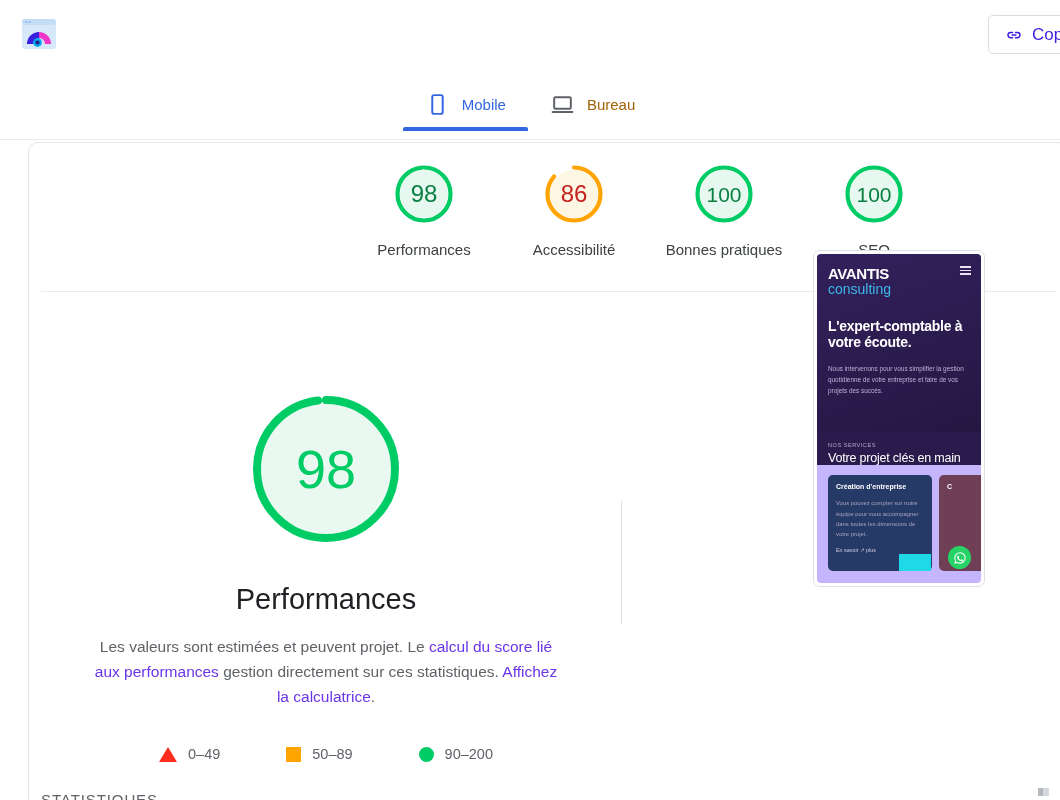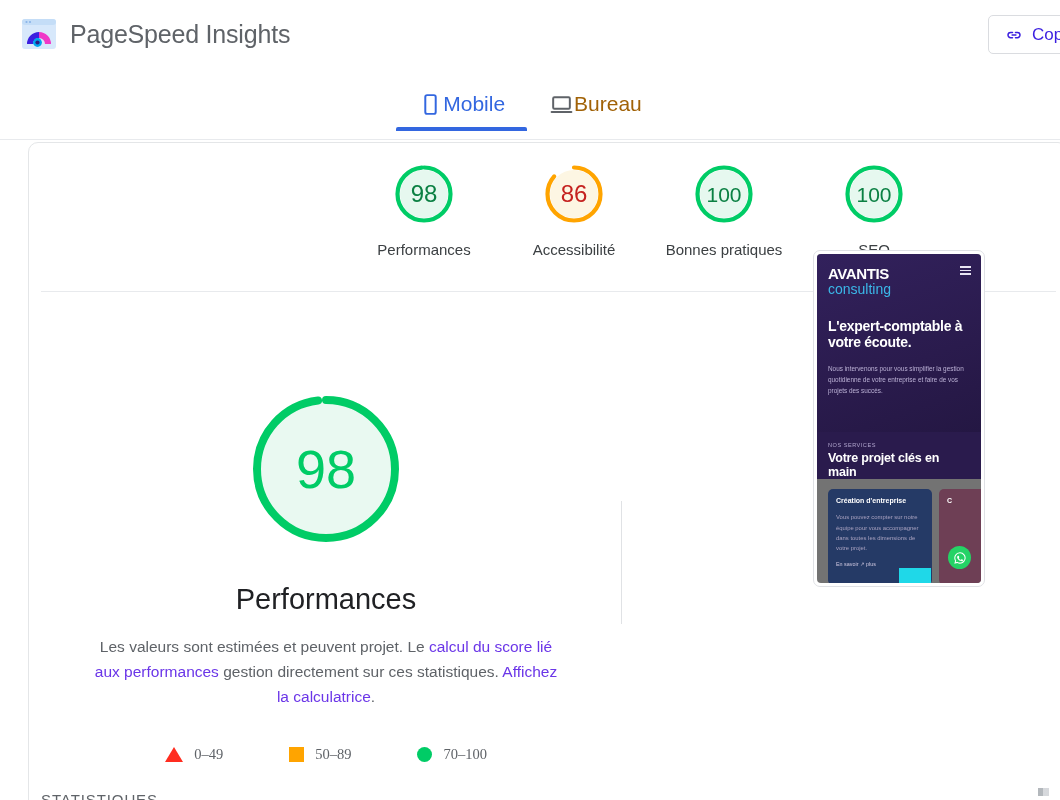--- a/index.html
+++ b/index.html
@@ -63,26 +63,26 @@
     top: 78px; left: 0;
     width: 1060px; height: 62px;
     display: flex;
     justify-content: center;
     align-items: flex-start;
     border-bottom: 1px solid #e8eaed;
   }
   .tab {
     display: flex;
     align-items: center;
-    gap: 0;
+    gap: 12px;
     height: 52px;
     padding: 0 22px;
     cursor: pointer;
     position: relative;
-    font-size: 21px;
+    font-size: 15px;
   }
   .tab .tab-icon { width: 25px; height: 25px; display: block; }
   .tab.active { color: #3367e0; }
   .tab.inactive { color: #a16207; }
   .tab.active::after {
     content: "";
     position: absolute;
     left: 0; right: 0; bottom: -1px;
     height: 4px;
     background: #3367e0;
@@ -201,21 +201,20 @@
     display: flex;
     justify-content: center;
     gap: 66px;
   }
   .legend-item {
     display: flex;
     align-items: center;
     gap: 11px;
     font-size: 14.5px;
     color: #5f6368;
-    font-family: Liberation Serif, serif;
   }
   .legend-swatch { display: block; }
   .swatch-triangle {
     width: 0; height: 0;
     border-left: 9px solid transparent;
     border-right: 9px solid transparent;
     border-bottom: 15px solid #ff2d20;
   }
   .swatch-square { width: 15px; height: 15px; background: #ffa400; }
   .swatch-circle { width: 15px; height: 15px; border-radius: 50%; background: #00cc66; }
@@ -237,21 +236,21 @@
     border: 1px solid #dfe1e5;
     border-radius: 7px;
     background: #fff;
     padding: 3px;
     overflow: hidden;
   }
   .thumb-inner {
     position: relative;
     width: 100%; height: 100%;
     overflow: hidden;
-    background: #737373;
+    background: #c4b5fd;
     border-radius: 4px;
   }
   .thumb-hero {
     position: relative;
     height: 178px;
     background: linear-gradient(160deg, #32215c 0%, #2a1b4d 60%, #241743 100%);
     padding: 12px 11px 0 11px;
   }
   .thumb-logo-main {
     font-size: 15px;
@@ -294,21 +293,21 @@
     background: #2a1b4d;
   }
   .thumb-eyebrow {
     font-size: 5.6px;
     color: #b0a5cd;
     letter-spacing: 0.5px;
   }
   .thumb-services-title {
     margin-top: 3px;
     font-size: 12.5px;
-    font-weight: bold;
+    font-weight: normal;
     color: #ffffff;
     line-height: 1.12;
     letter-spacing: -0.2px;
   }
   .thumb-cards {
     position: relative;
     margin-top: 10px;
     display: flex;
     gap: 7px;
     padding-left: 11px;
@@ -378,21 +377,20 @@
         <rect x="2" y="4" width="34" height="6" rx="3" fill="#c4ddf7"></rect>
         <circle cx="6.5" cy="7" r="1.1" fill="#8ab4e8"></circle>
         <circle cx="10" cy="7" r="1.1" fill="#8ab4e8"></circle>
         <path d="M7 29 A12 12 0 0 1 19 17 L19 23 A6 6 0 0 0 13 29 Z" fill="#3b1fe0"></path>
         <path d="M19 17 A12 12 0 0 1 31 29 L25 29 A6 6 0 0 0 19 23 Z" fill="#f038c8"></path>
         <path d="M13 29 A6 6 0 0 1 19 23 L19 29 Z" fill="#00c8ff"></path>
         <circle cx="17.5" cy="27.5" r="4.4" fill="#00a4ef"></circle>
         <circle cx="17.5" cy="27.5" r="2.1" fill="#2b1b80"></circle>
       </svg>
     </span>
-    <span class="brand-title">PageSpeed Insights</span>
   </div>
   <div class="copy-link-btn">
     <span class="copy-link-icon">
       <svg viewBox="0 0 24 24" width="18" height="18" fill="none" stroke="#3b1fe0" stroke-width="2" stroke-linecap="round" xmlns="http://www.w3.org/2000/svg">
         <path d="M9.5 12h5"></path>
         <path d="M10 8.5H7.5a3.5 3.5 0 0 0 0 7H10"></path>
         <path d="M14 8.5h2.5a3.5 3.5 0 0 1 0 7H14"></path>
       </svg>
     </span>
     <span>Cop</span>
@@ -491,21 +489,21 @@
     <div class="legend-item">
       <span class="legend-swatch swatch-triangle"></span>
       <span>0–49</span>
     </div>
     <div class="legend-item">
       <span class="legend-swatch swatch-square"></span>
       <span>50–89</span>
     </div>
     <div class="legend-item">
       <span class="legend-swatch swatch-circle"></span>
-      <span>70–100</span>
+      <span>90–200</span>
     </div>
   </div>
 
   <div class="stats-heading">STATISTIQUES</div>
 
 </div>
 
 <div class="thumb-frame">
   <div class="thumb-inner">
 

